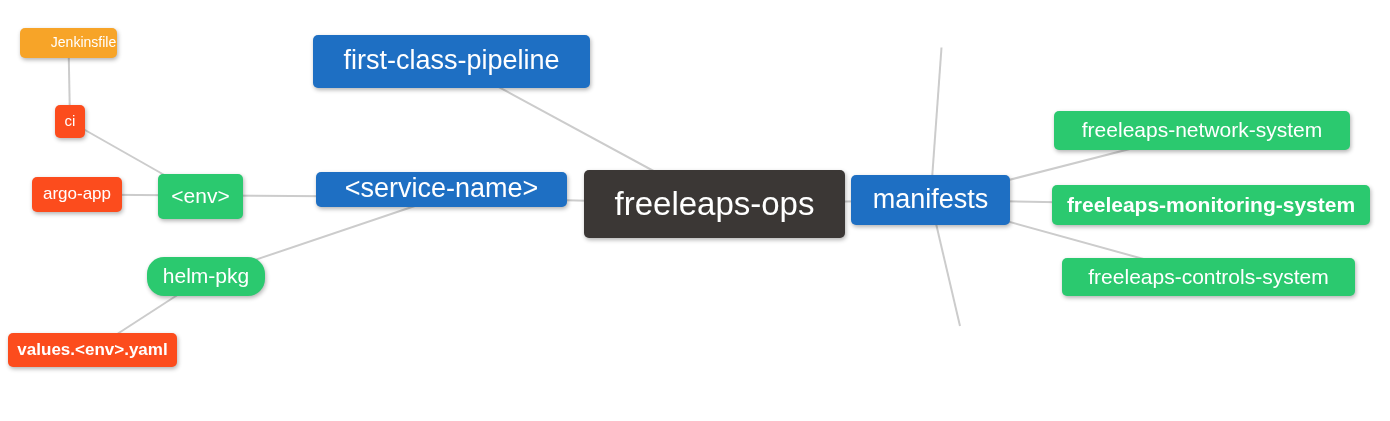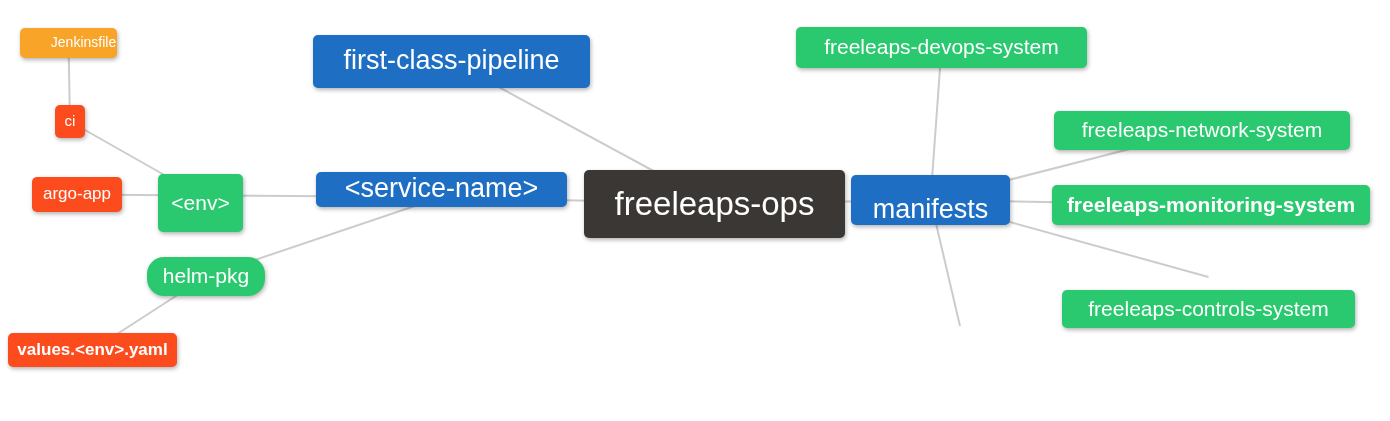--- a/index.html
+++ b/index.html
@@ -64,46 +64,43 @@
 
 <div class="node" style="left: 20px; top: 28px; width: 97px; height: 30px; font-size: 14px; background: rgb(247, 164, 40); padding-left: 30px;">
       <span>Jenkinsfile</span>
     </div>
     <div class="node" style="left: 55px; top: 105px; width: 30px; height: 33px; font-size: 15px; background: rgb(252, 76, 29);">
       <span>ci</span>
     </div>
     <div class="node" style="left: 32px; top: 177px; width: 90px; height: 35px; font-size: 17px; background: rgb(252, 76, 29);">
       <span>argo-app</span>
     </div>
-    <div class="node" style="left: 158px; top: 174px; width: 85px; height: 58px; font-size: 21px; background: rgb(43, 201, 111);">
+    <div class="node" style="left: 158px; top: 174px; width: 85px; height: 45px; font-size: 21px; background: rgb(43, 201, 111);">
       <span>&lt;env&gt;</span>
     </div>
     <div class="node" style="left: 147px; top: 257px; width: 118px; height: 39px; font-size: 21px; background: rgb(43, 201, 111); border-radius: 17px;">
       <span>helm-pkg</span>
     </div>
     <div class="node" style="left: 8px; top: 333px; width: 169px; height: 34px; font-size: 17px; background: rgb(252, 76, 29); font-weight: bold;">
       <span>values.&lt;env&gt;.yaml</span>
     </div>
     <div class="node" style="left: 313px; top: 35px; width: 277px; height: 53px; font-size: 27px; background: rgb(30, 111, 195);">
       <span>first-class-pipeline</span>
     </div>
     <div class="node" style="left: 316px; top: 172px; width: 251px; height: 35px; font-size: 27px; background: rgb(30, 111, 195);">
       <span>&lt;service-name&gt;</span>
     </div>
     <div class="node" style="left: 584px; top: 170px; width: 261px; height: 68px; font-size: 33px; background: rgb(59, 55, 53);">
       <span>freeleaps-ops</span>
     </div>
-    <div class="node" style="left: 851px; top: 175px; width: 159px; height: 50px; font-size: 27px; background: rgb(30, 111, 195); align-items: flex-end;">
+    <div class="node" style="left: 851px; top: 175px; width: 159px; height: 50px; font-size: 27px; background: rgb(30, 111, 195);">
       <span>manifests</span>
-    </div>
-    <div class="node" style="left: 796px; top: 27px; width: 291px; height: 41px; font-size: 21px; background: rgb(43, 201, 111);">
-      <span>freeleaps-devops-system</span>
     </div>
     <div class="node" style="left: 1054px; top: 111px; width: 296px; height: 39px; font-size: 21px; background: rgb(43, 201, 111);">
       <span>freeleaps-network-system</span>
     </div>
     <div class="node" style="left: 1052px; top: 185px; width: 318px; height: 40px; font-size: 21px; background: rgb(43, 201, 111); font-weight: bold;">
       <span>freeleaps-monitoring-system</span>
     </div>
-    <div class="node" style="left: 1062px; top: 258px; width: 293px; height: 38px; font-size: 21px; background: rgb(43, 201, 111); margin-top: 32px;">
+    <div class="node" style="left: 1062px; top: 258px; width: 293px; height: 38px; font-size: 21px; background: rgb(43, 201, 111);">
       <span>freeleaps-controls-system</span>
     </div>
   </div>
 
 </body></html>

